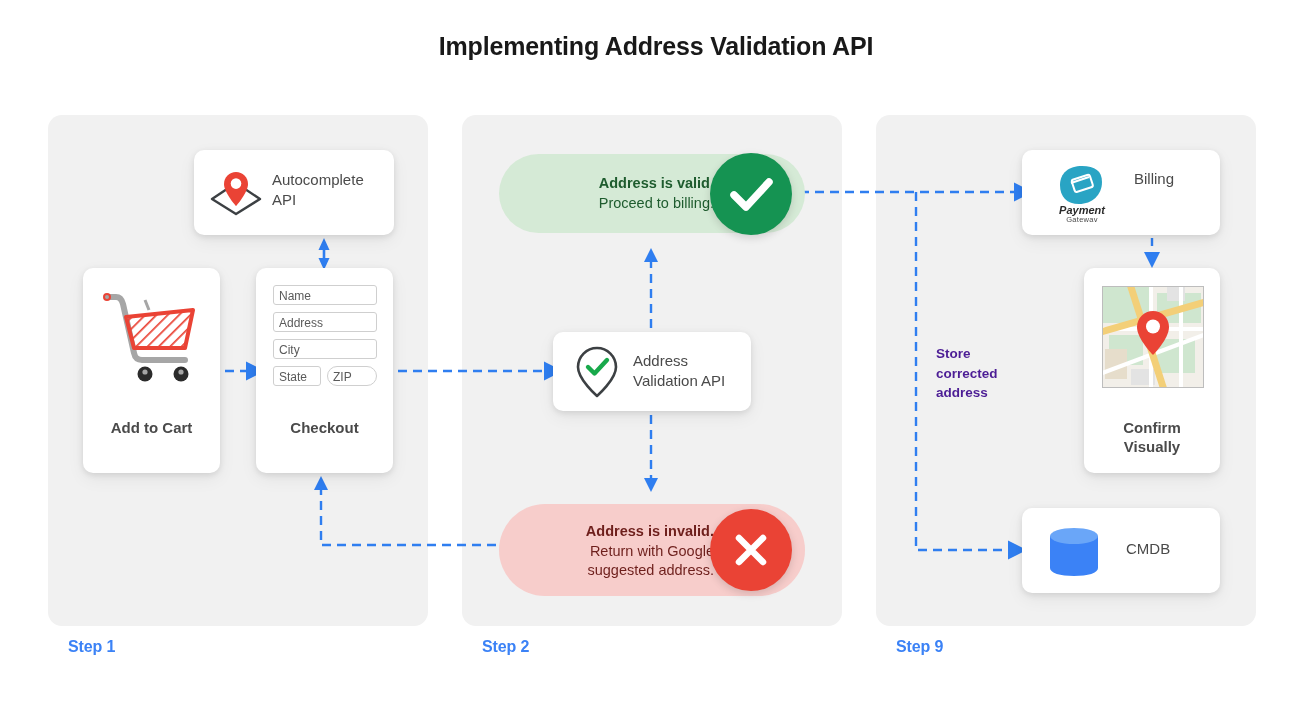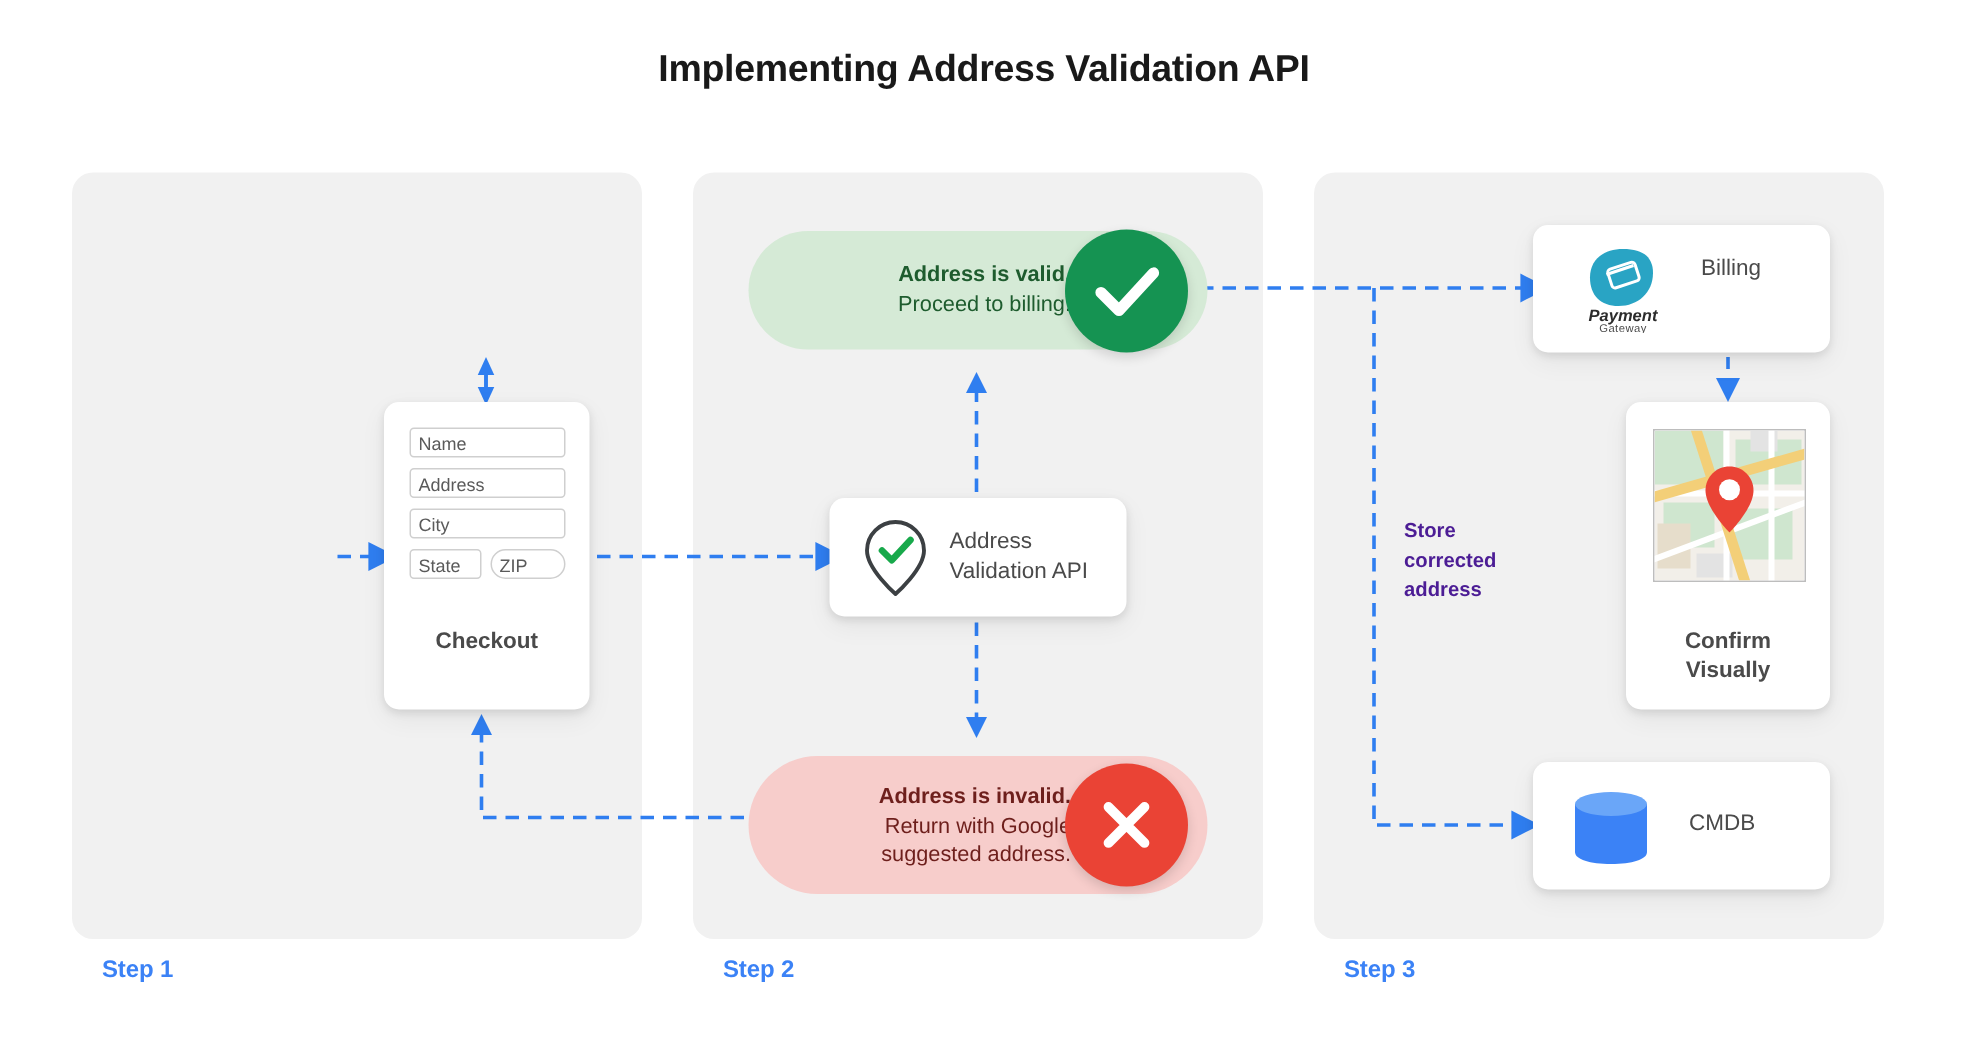--- a/index.html
+++ b/index.html
@@ -253,21 +253,47 @@
     <path d="M321,476 L314,490 L328,490 Z" fill="#2f7ef0"></path>
 
     <line x1="800" y1="192" x2="1016" y2="192" stroke="#2f7ef0" stroke-width="2.4" stroke-dasharray="9 6" marker-end="url(#ah-r)"></line>
 
     <polyline points="916,192 916,550 1010,550" fill="none" stroke="#2f7ef0" stroke-width="2.4" stroke-dasharray="9 6" marker-end="url(#ah-r)"></polyline>
 
     <line x1="1152" y1="238" x2="1152" y2="252" stroke="#2f7ef0" stroke-width="2.4" stroke-dasharray="8 6"></line>
     <path d="M1152,268 L1144,252 L1160,252 Z" fill="#2f7ef0"></path>
   </svg>
 
-
+  <div class="card" id="card-autocomplete">
+    <svg id="autocomplete-icon" viewBox="0 0 56 50">
+      <path d="M28 15 L52 31 L28 46 L4 31 Z" fill="#ffffff" stroke="#3c4043" stroke-width="2.4" stroke-linejoin="round"></path>
+      <path d="M28 4 C21.4 4 16 9.3 16 15.9 C16 24.6 28 38 28 38 C28 38 40 24.6 40 15.9 C40 9.3 34.6 4 28 4 Z" fill="#ea4335"></path>
+      <circle cx="28" cy="15.6" r="5.3" fill="#ffffff"></circle>
+    </svg>
+    <div id="autocomplete-text">Autocomplete<br>API</div>
+  </div>
+
+  <div class="card" id="card-cart">
+    <svg id="cart-icon" viewBox="0 0 100 95">
+      <defs>
+        <pattern id="hatch" width="8" height="8" patternTransform="rotate(45)" patternUnits="userSpaceOnUse">
+          <line x1="0" y1="0" x2="0" y2="8" stroke="#ea4335" stroke-width="3.4"></line>
+        </pattern>
+      </defs>
+      <path d="M6 7 L15 7 C19 7 21 10 22 14 L33 63 C34 68 37 70 41 70 L84 70" fill="none" stroke="#a6a6a6" stroke-width="6" stroke-linecap="round" stroke-linejoin="round"></path>
+      <circle cx="6" cy="7" r="3" fill="none" stroke="#ea4335" stroke-width="2"></circle>
+      <path d="M25 27 L92 20 L84 58 L33 58 Z" fill="url(#hatch)" stroke="#ea4335" stroke-width="4" stroke-linejoin="round"></path>
+      <line x1="48" y1="20" x2="44" y2="10" stroke="#a6a6a6" stroke-width="3"></line>
+      <circle cx="44" cy="84" r="7.5" fill="#2b2b2b"></circle>
+      <circle cx="44" cy="82" r="2.6" fill="#a6a6a6"></circle>
+      <circle cx="80" cy="84" r="7.5" fill="#2b2b2b"></circle>
+      <circle cx="80" cy="82" r="2.6" fill="#a6a6a6"></circle>
+    </svg>
+    <div class="card-label" id="cart-label">Add to Cart</div>
+  </div>
 
   <div class="card" id="card-checkout">
     <div class="form-field" id="f-name">Name</div>
     <div class="form-field" id="f-address">Address</div>
     <div class="form-field" id="f-city">City</div>
     <div class="form-field" id="f-state">State</div>
     <div class="form-field" id="f-zip">ZIP</div>
     <div class="card-label" id="checkout-label">Checkout</div>
   </div>
 
@@ -347,15 +373,15 @@
         <circle cx="50" cy="39.5" r="7" fill="#ffffff"></circle>
       </svg>
     </div>
     <div class="card-label" id="confirm-label">Confirm<br>Visually</div>
   </div>
 
   <div id="store-note">Store<br>corrected<br>address</div>
 
   <div class="step-label" id="step1label">Step 1</div>
   <div class="step-label" id="step2label">Step 2</div>
-  <div class="step-label" id="step3label">Step 3</div>
+  <div class="step-label" id="step3label">Step 9</div>
 
 </div>
 
 </body></html>

